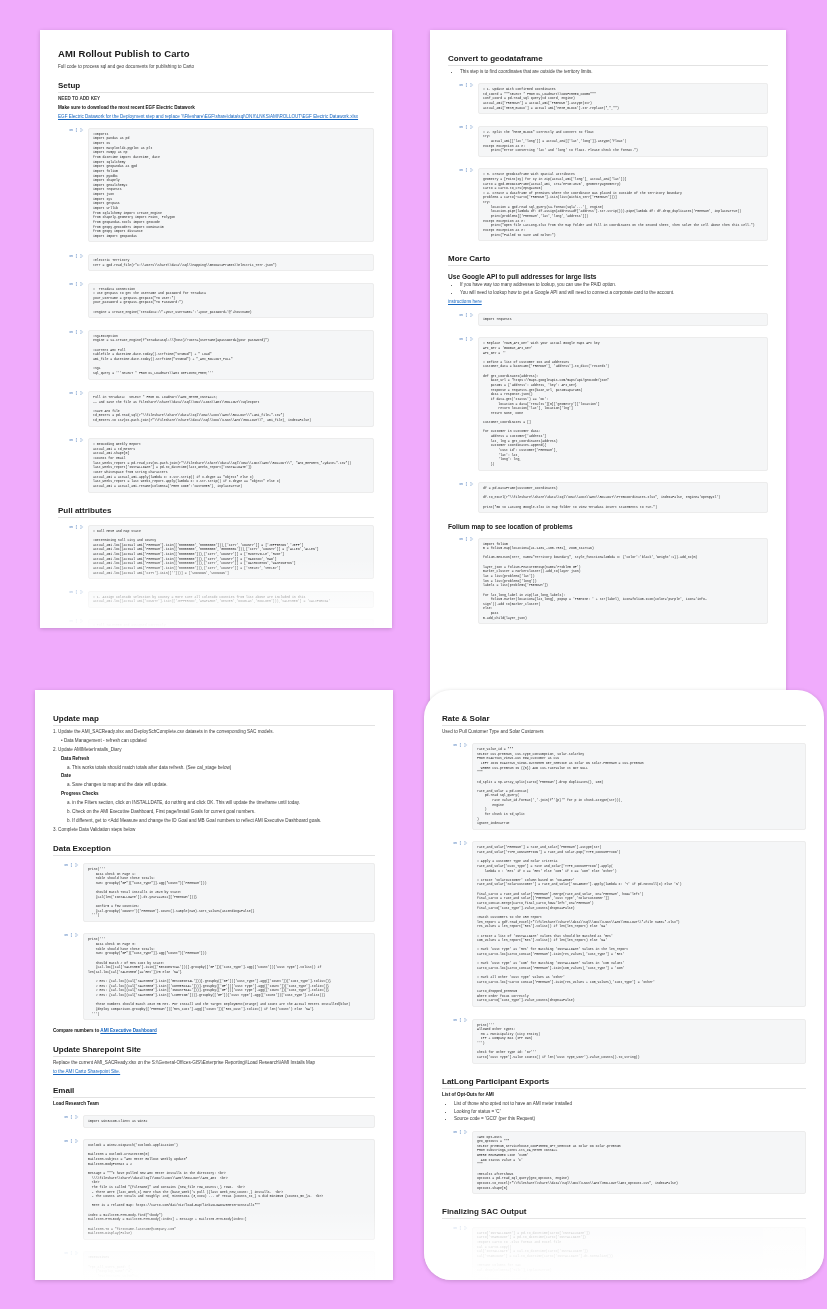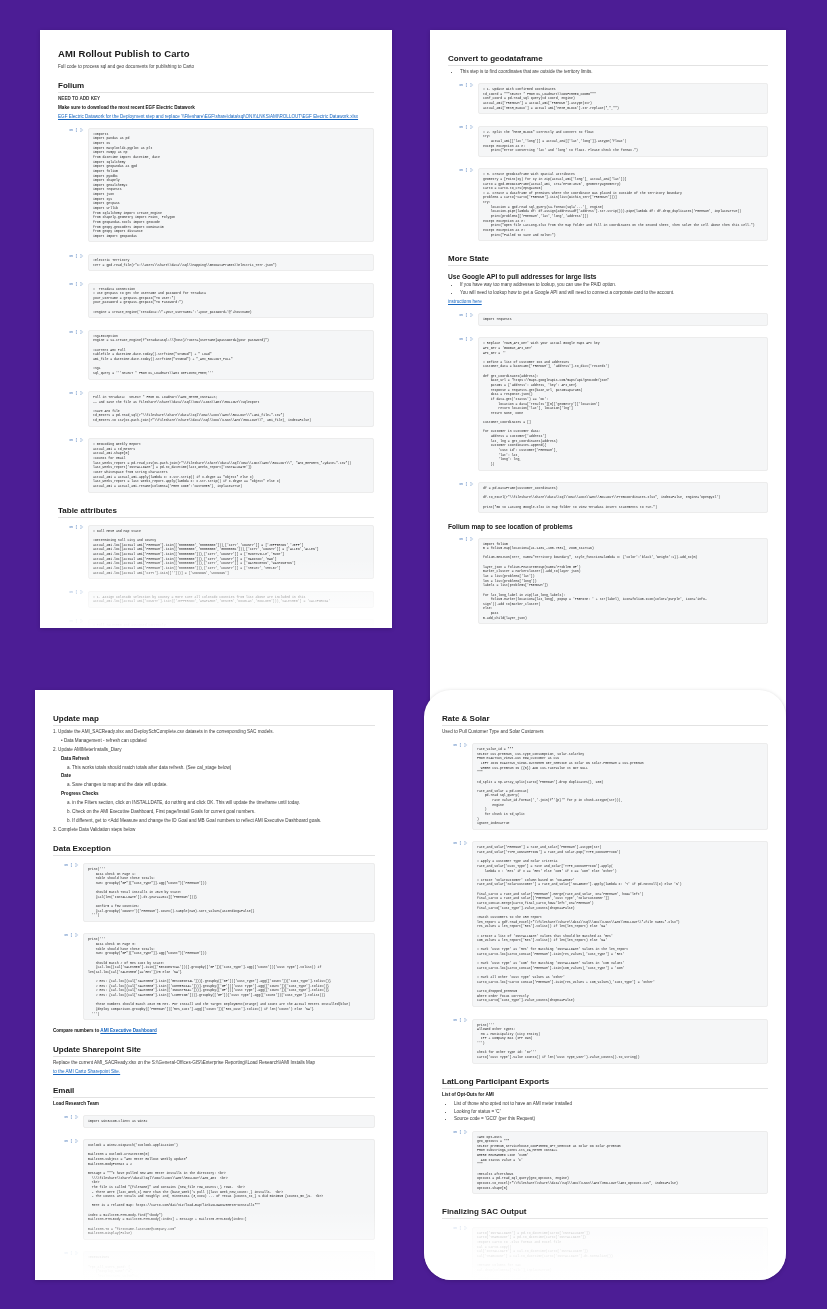--- a/index.html
+++ b/index.html
@@ -1,23 +1,23 @@
 <!DOCTYPE html>
 <html><head>
 <meta charset="utf-8">
 <style>
   html,body{margin:0;padding:0;background:#eceef0;}
   body{font-family:"Liberation Sans", sans-serif;}
-  .page-wrap{width:827px;height:1309px;position:relative;background:#4c1d95;overflow:hidden;}
+  .page-wrap{width:827px;height:1309px;position:relative;background:#f0abfc;overflow:hidden;}
   .sheet{position:absolute;background:#ffffff;box-shadow:0 1px 4px rgba(0,0,0,.18);overflow:hidden;}
   
   #pg1{left:40px;top:30px;width:352px;height:598px;}
   #pg2{left:430px;top:30px;width:356px;height:708px;}
   #pg3{left:35px;top:690px;width:358px;height:590px;}
-  #pg4{left:424px;top:690px;width:362px;height:590px;border-radius:27px;}
+  #pg4{left:424px;top:690px;width:400px;height:590px;border-radius:27px;}
 
   .nb-inner{padding:14px 18px 6px 18px;}
   h1.nb-title{font-size:9.5px;font-weight:bold;color:#1a1a1a;margin:4px 0 5px 0;letter-spacing:.1px;}
   h2.nb-h2{font-size:8px;font-weight:bold;color:#1a1a1a;margin:10px 0 3px 0;border-bottom:1px solid #e2e2e2;padding-bottom:2px;}
   h3.nb-h3{font-size:6.6px;font-weight:bold;color:#1a1a1a;margin:7px 0 2px 0;}
   p.nb-p{font-size:4.6px;line-height:1.5;color:#3a3a3a;margin:2px 0;}
   p.nb-p.bold{font-weight:bold;color:#111;}
   .nb-link{color:#1565c0;text-decoration:underline;word-break:break-all;}
   .nb-red{color:#c62828;font-weight:bold;}
   ul.nb-ul{margin:2px 0 2px 12px;padding:0;}
@@ -33,21 +33,21 @@
 </head>
 <body>
 
 <div class="page-wrap">
 
   <div class="sheet" id="pg1">
     <div class="nb-inner">
       <h1 class="nb-title">AMI Rollout Publish to Carto</h1>
       <p class="nb-p">Full code to process sql and geo documents for publishing to Carto</p>
 
-      <h2 class="nb-h2">Folium</h2>
+      <h2 class="nb-h2">Setup</h2>
       <p class="nb-p nb-red">NEED TO ADD KEY</p>
       <p class="nb-p bold">Make sure to download the most recent EGF Electric Datawork</p>
       <p class="nb-p"><span class="nb-link">EGF Electric Datawork for the Deployment step and replace '\\Fileshare\EGF\share\data\sql\ONX\LNKS\AMI\ROLLOUT\EGF Electric Datawork.xlsx</span></p>
 
       <div class="cell">
         <div class="prompt">In [ ]:</div>
         <pre class="code">#Imports
 import pandas as pd
 import os
 import matplotlib.pyplot as plt
@@ -113,21 +113,21 @@
 actual_ami.shape[0]
 #Counts for email
 last_weeks_report = pd.read_csv(os.path.join(r"\\fileshare\\share\\data\\sql\\ONX\\LNKS\\AMI\\ROLLOUT\\", "AMI_REPORTS_"+ydate+".csv"))
 last_weeks_report['INSTALLDATE'] = pd.to_datetime(last_weeks_report['INSTALLDATE'])
 #User whitespace from string characters
 actual_ami = actual_ami.apply(lambda x: x.str.strip() if x.dtype == "object" else x)
 last_weeks_report = last_weeks_report.apply(lambda x: x.str.strip() if x.dtype == "object" else x)
 actual_ami = actual_ami.rename(columns={'PREM_CODE':'CUSTOMER'}, inplace=True)</pre>
       </div>
 
-      <h2 class="nb-h2">Table attributes</h2>
+      <h2 class="nb-h2">Pull attributes</h2>
 
       <div class="cell">
         <div class="prompt">In [ ]:</div>
         <pre class="code"># Null MESH and Map State
 
 #Determining null city and county
 actual_ami.loc[(actual_ami['PREMNUM'].isin(['00000000','00000000'])),['CITY','COUNTY']] = ['JEFFERSON','JEFF']
 actual_ami.loc[(actual_ami['PREMNUM'].isin(['00000000','00000000','00000001'])),['CITY','COUNTY']] = ['ALLEN','ALLEN']
 actual_ami.loc[(actual_ami['PREMNUM'].isin(['00000000'])),['CITY','COUNTY']] = ['HUNTSVILLE','HUNT']
 actual_ami.loc[(actual_ami['PREMNUM'].isin(['00000000'])),['CITY','COUNTY']] = ['MADISON','MAD']
@@ -185,21 +185,21 @@
 try:
     location = gpd.read_sql_query(sa.format(sql='...'), engine)
     location.pipe(lambda df: df.assign(address=df['address'].str.strip())).pipe(lambda df: df.drop_duplicates('PREMNUM', inplace=True))
     print(problems[['PREMNUM','lat','long','address']])
 except Exception as e:
     print("Open file LatLong.xlsx from the Map folder and fill in coordinates on the second sheet, then solve the cell above then this cell.")
 except Exception as e:
     print("Failed to Save and Solve!")</pre>
       </div>
 
-      <h2 class="nb-h2">More State</h2>
+      <h2 class="nb-h2">More Carto</h2>
       <h3 class="nb-h3">Use Google API to pull addresses for large lists</h3>
       <ul class="nb-ul">
         <li>If you have way too many addresses to lookup, you can use the PAID option.</li>
         <li>You will need to lookup how to get a Google API and will need to connect a corporate card to the account.</li>
       </ul>
       <p class="nb-p"><span class="nb-link">instructions here</span></p>
 
       <div class="cell">
         <div class="prompt">In [ ]:</div>
         <pre class="code">import requests</pre>

